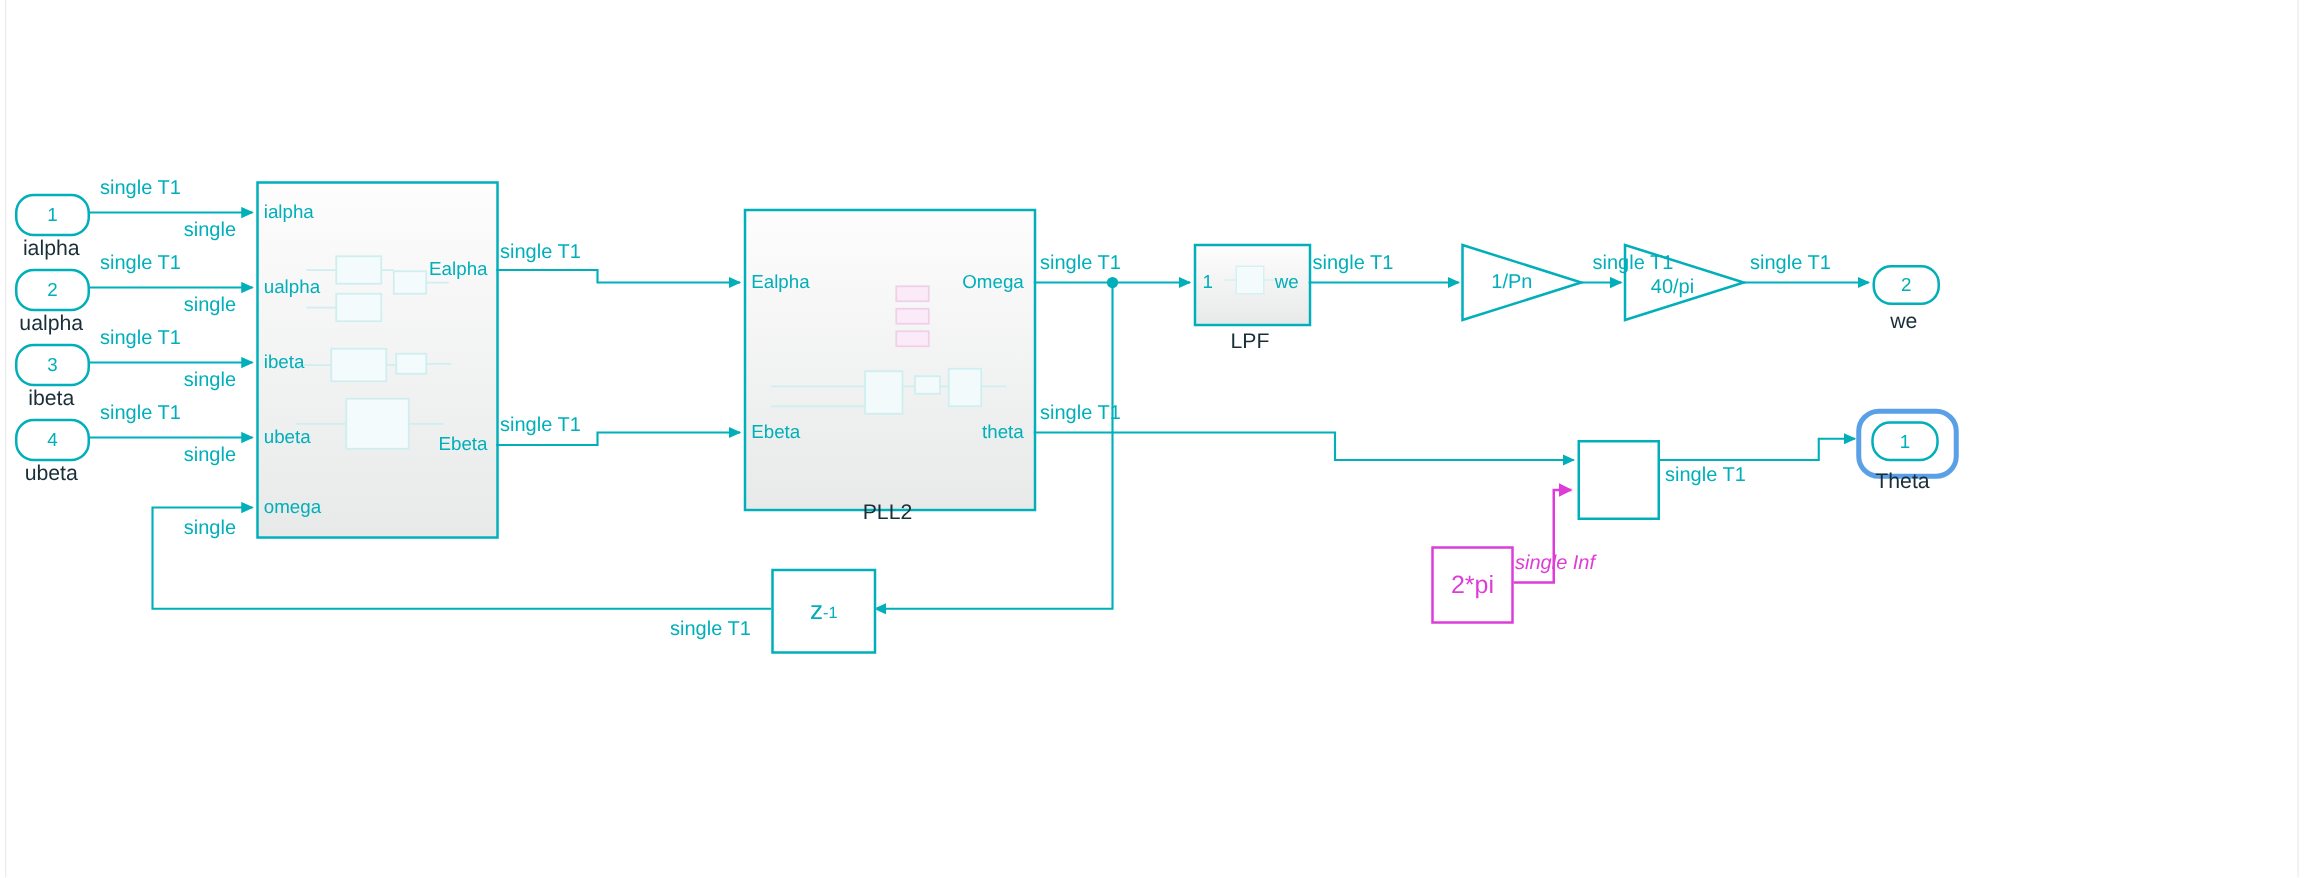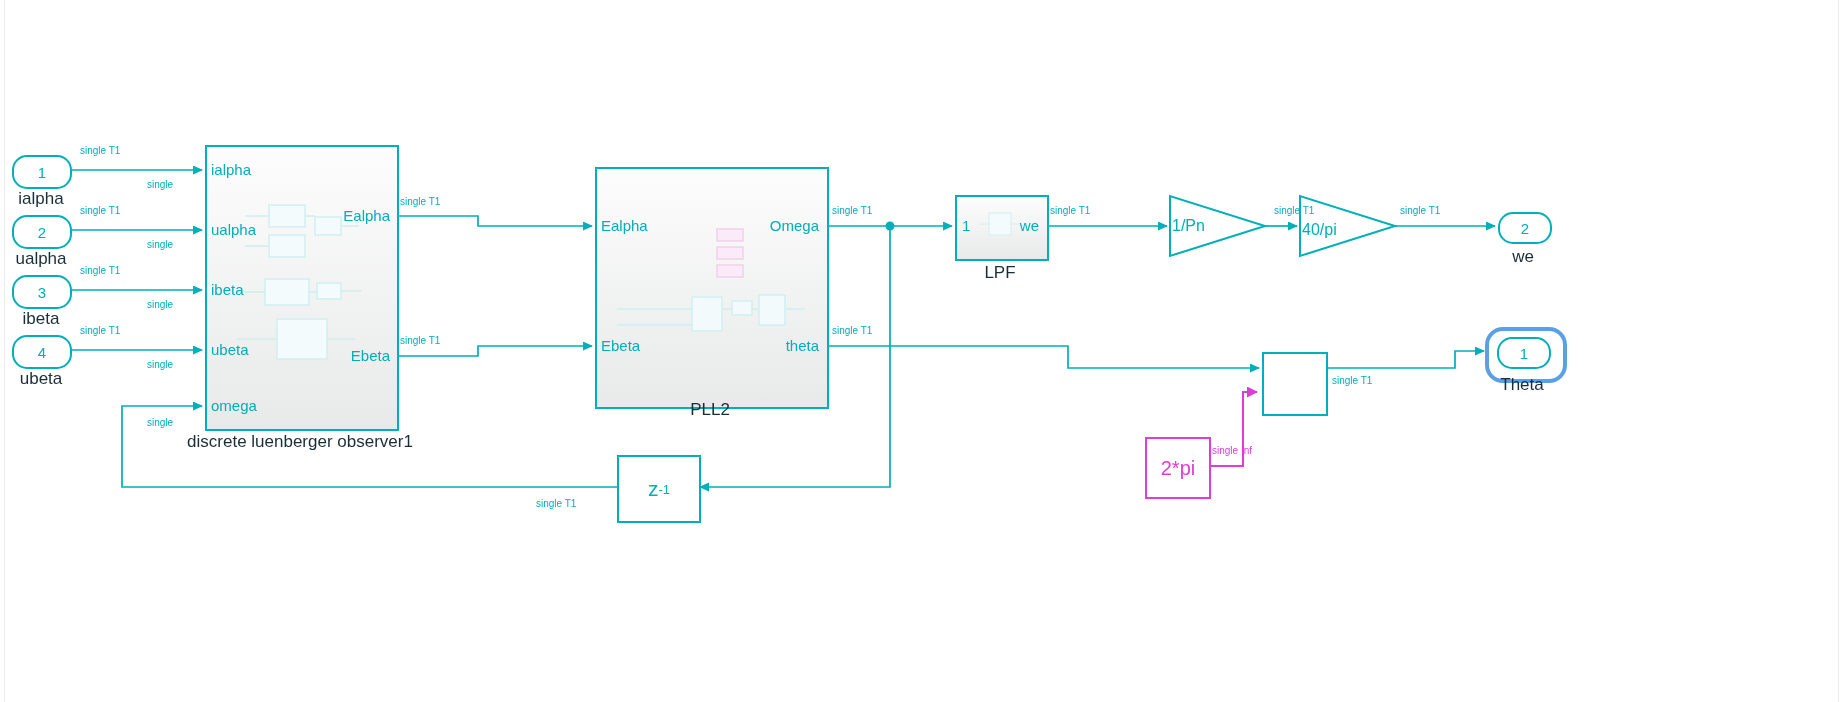--- a/index.html
+++ b/index.html
@@ -16,26 +16,26 @@
   .wire.mag{stroke:var(--magenta);stroke-width:2;}
   .arrT{fill:var(--teal);}
   .arrM{fill:var(--magenta);}
   .gaintri{fill:#ffffff;stroke:var(--teal);stroke-width:2;}
   .dot{fill:var(--teal);stroke:none;}
   .block{position:absolute;border:2px solid var(--teal);background:linear-gradient(180deg,#fdfdfd 0%,#e8e9e9 100%);}
   .block.plain{background:#ffffff;}
   .block.magb{border-color:var(--magenta);background:#ffffff;}
   .oval{position:absolute;border:2px solid var(--teal);border-radius:15px;background:#ffffff;
         color:var(--teal);font-size:15px;display:flex;align-items:center;justify-content:center;}
-  .sig{position:absolute;color:var(--teal);font-size:10px;white-space:nowrap;line-height:18px;}
-  .sig.mag{color:var(--magenta);}
+  .sig{position:absolute;color:var(--teal);font-size:16px;white-space:nowrap;line-height:18px;}
+  .sig.mag{color:var(--magenta);font-style:italic;}
   .name{position:absolute;color:var(--dark);font-size:17px;text-align:center;white-space:nowrap;line-height:20px;}
   .portlabel{position:absolute;color:var(--teal);font-size:15px;white-space:nowrap;line-height:18px;}
   .portlabel.r{text-align:right;}
-  .gainlabel{position:absolute;color:var(--teal);font-size:16px;text-align:left;white-space:nowrap;}
+  .gainlabel{position:absolute;color:var(--teal);font-size:16px;text-align:center;white-space:nowrap;}
   .zdelay-text{width:100%;height:100%;display:flex;align-items:center;justify-content:center;
                color:var(--teal);font-size:21px;}
   .zdelay-text sup{font-size:13px;}
   .const-text{width:100%;height:100%;display:flex;align-items:center;justify-content:center;
               color:var(--magenta);font-size:20px;text-align:center;}
   .highlight{position:absolute;border:4px solid var(--selection);border-radius:18px;background:transparent;}
   .edge{position:absolute;width:1px;background:#ececec;top:0;height:702px;}
 </style>
 </head>
 <body>
@@ -105,21 +105,20 @@
       </g>
     </svg>
   </div>
   <div class="portlabel" style="left:211px;top:161px">ialpha</div>
   <div class="portlabel" style="left:211px;top:221px">ualpha</div>
   <div class="portlabel" style="left:211px;top:281px">ibeta</div>
   <div class="portlabel" style="left:211px;top:341px">ubeta</div>
   <div class="portlabel" style="left:211px;top:397px">omega</div>
   <div class="portlabel r" style="left:290px;top:207px;width:100px">Ealpha</div>
   <div class="portlabel r" style="left:290px;top:347px;width:100px">Ebeta</div>
-  <div class="name" style="left:105px;top:432px;width:390px">discrete luenberger observer1</div>
 
   <div class="block" style="left:595px;top:167px;width:230px;height:238px">
     <svg width="226" height="234">
       <g fill="#fbeaf7" stroke="#f0cfe8" stroke-width="1.4">
         <rect x="120" y="60" width="26" height="12"></rect>
         <rect x="120" y="78" width="26" height="12"></rect>
         <rect x="120" y="96" width="26" height="12"></rect>
       </g>
       <g fill="#f2fafb" stroke="#cfeef0" stroke-width="1.4">
         <rect x="95" y="128" width="30" height="34"></rect>

